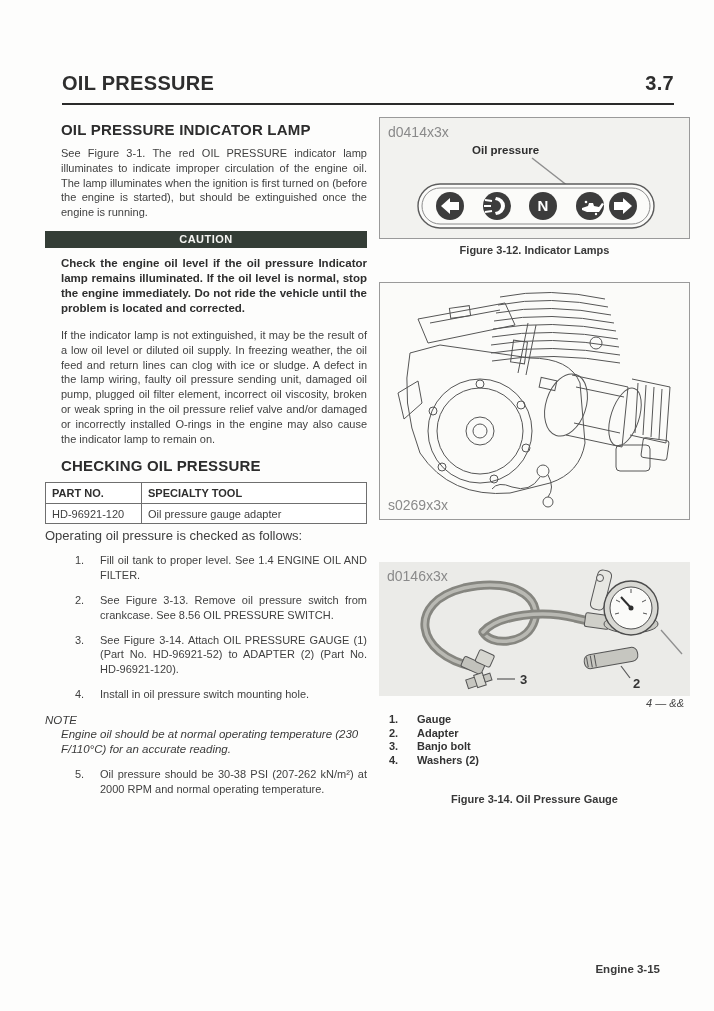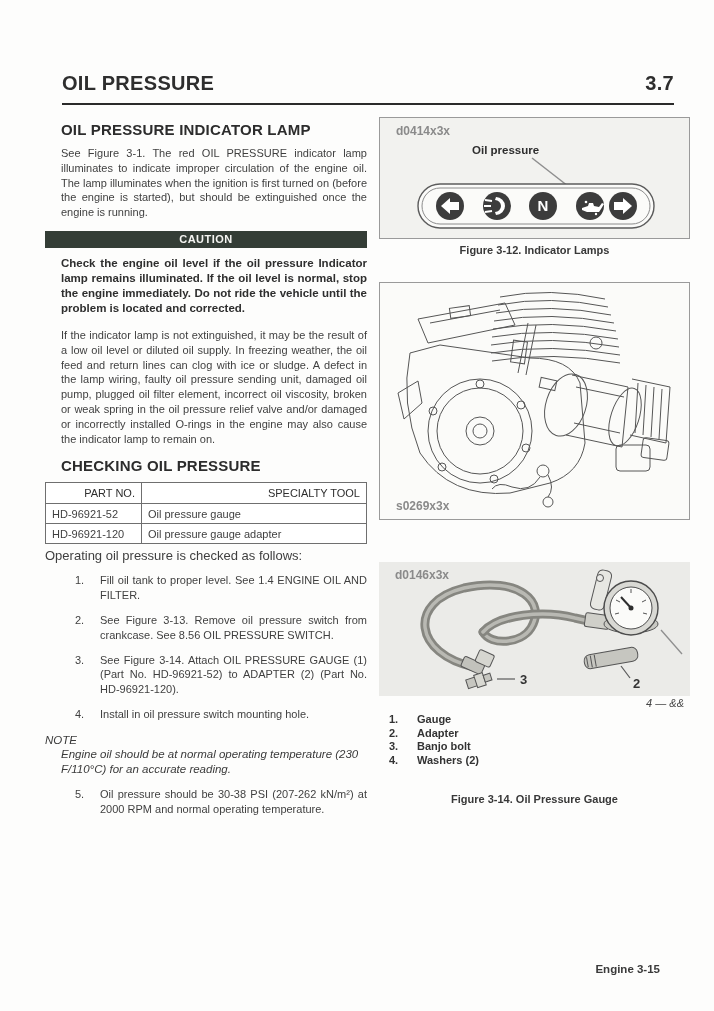--- a/index.html
+++ b/index.html
@@ -48,42 +48,42 @@
   }
   p.caution-text {
     font-size: 11.5px; line-height: 15px; font-weight: bold; color: #2e2e2e;
     text-align: justify; margin: 0 0 12px 16px;
   }
   table.tools {
     border-collapse: collapse; width: 100%; margin: 2px 0 4px 0;
     font-size: 11px; background: #fff;
   }
   table.tools th, table.tools td { border: 1px solid #6f6f6f; padding: 3px 6px; }
-  table.tools th { font-weight: normal; text-align: right; color: #2e2e2e; padding: 4px 6px; }
+  table.tools th { font-weight: bold; text-align: left; color: #2e2e2e; padding: 4px 6px; }
   table.tools td { color: #3f3f3f; height: 20px; }
   table.tools .c1 { width: 96px; }
   p.intro { font-size: 13px; margin: 2px 0 10px 0; color: #3f3f3f; }
   .step { display: flex; margin: 0 0 10px 30px; font-size: 11px; line-height: 14.8px; color: #3f3f3f; }
   .step .num { width: 25px; flex: none; }
   .step .txt { flex: 1; text-align: justify; }
   .note-label {
     text-align: left; font-style: italic; font-size: 11.5px; color: #3a3a3a;
     margin: 12px 0 1px 0;
   }
   .note-text {
     font-style: italic; font-size: 11.5px; line-height: 15px; color: #3a3a3a;
     margin: 0 0 10px 16px;
   }
 
   
   .figbox {
     border: 1px solid #9a9a9a; background: #f2f2ef; position: relative;
   }
   .figcode {
-    position: absolute; top: 6px; left: 16px; font-size: 12px; color: #8a8a8a; font-weight: bold;
+    position: absolute; top: 6px; left: 8px; font-size: 14px; color: #8a8a8a;
   }
   .figcode.bottom { top: auto; bottom: 6px; }
   .figcaption {
     font-size: 11px; font-weight: bold; color: #383838; margin-top: 5px;
   }
   .figcaption.center { text-align: center; }
   #fig312-box { height: 122px; }
   #fig312-label {
     position: absolute; top: 26px; left: 92px;
     font-size: 11.5px; font-weight: bold; color: #2e2e2e;
@@ -133,24 +133,20 @@
       <h2 class="sec" style="margin-top:10px;">CHECKING OIL PRESSURE</h2>
 
       <table class="tools">
         <thead>
           <tr>
             <th class="c1">PART NO.</th>
             <th>SPECIALTY TOOL</th>
           </tr>
         </thead>
         <tbody>
-          <tr>
-            <td>HD-96921-52</td>
-            <td>Oil pressure gauge</td>
-          </tr>
           <tr>
             <td>HD-96921-120</td>
             <td>Oil pressure gauge adapter</td>
           </tr>
         </tbody>
       </table>
 
       <p class="intro">Operating oil pressure is checked as follows:</p>
 
       <div class="step">

